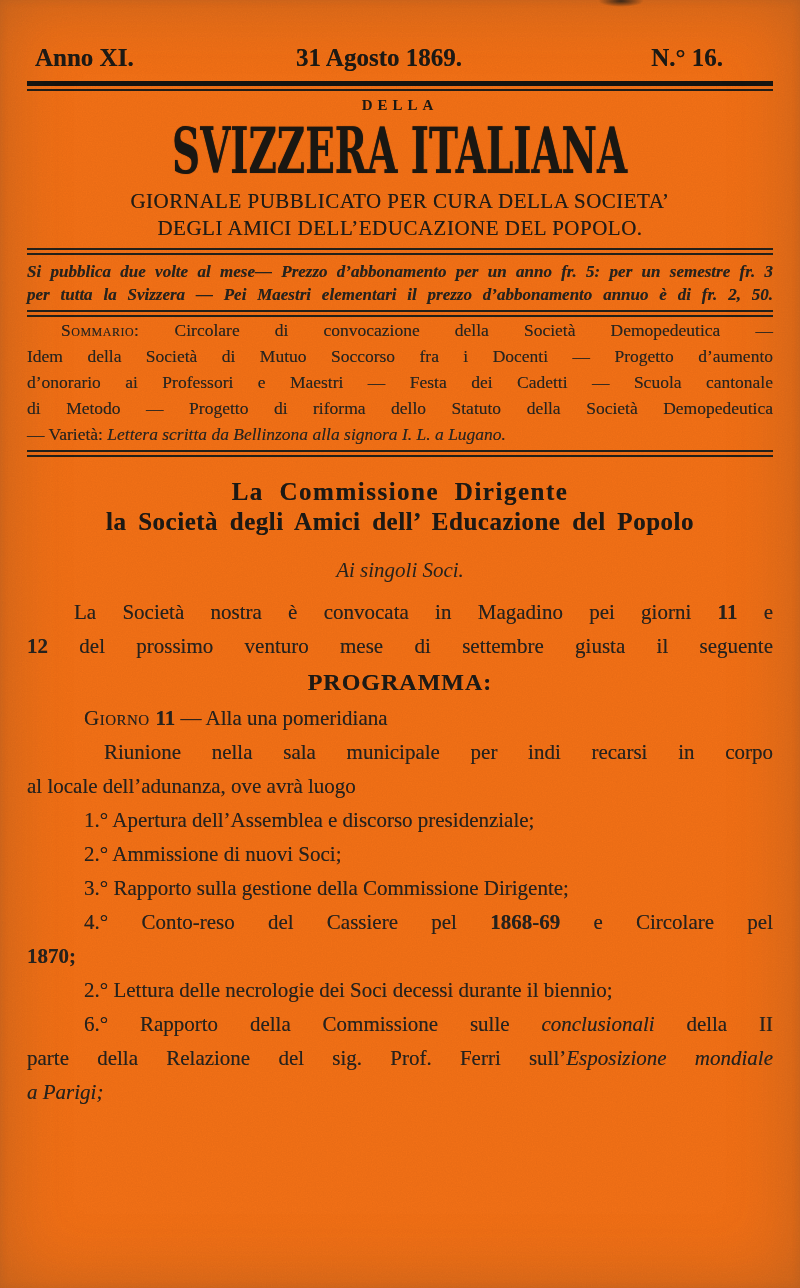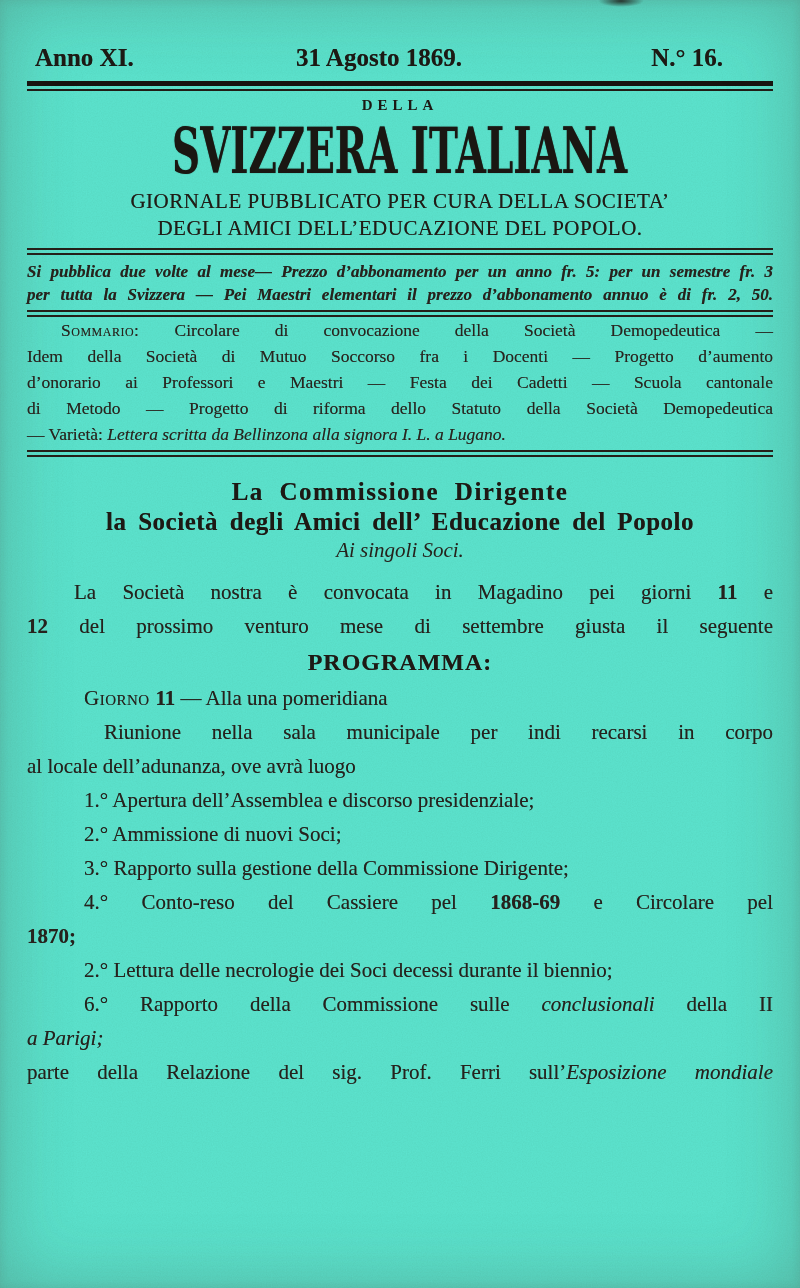--- a/index.html
+++ b/index.html
@@ -1,21 +1,21 @@
 <!DOCTYPE html>
 <html><head>
 <meta charset="utf-8">
 <style>
   html,body{margin:0;padding:0;}
   body{
     width:800px;height:1288px;overflow:hidden;position:relative;
     background:#c9c7c4;
     font-family:"Liberation Serif", serif;
   }
-  .page{position:absolute;inset:0;background:#5eead4;}
+  .page{position:absolute;inset:0;background:#f97316;}
   .vignette{position:absolute;inset:0;pointer-events:none;
     box-shadow:inset 0 0 70px rgba(70,64,55,.28), inset 0 0 10px rgba(70,64,55,.12);}
   .grain{position:absolute;inset:0;pointer-events:none;opacity:.14;mix-blend-mode:multiply;}
   .smudge{position:absolute;top:-5px;left:598px;width:46px;height:12px;border-radius:50%;
     background:radial-gradient(ellipse at center, rgba(25,22,18,.85), rgba(25,22,18,0) 70%);}
   .content{position:relative;padding:0 27px;color:#26221d;}
 
   
   .hdr{display:flex;margin-top:44px;height:30px;
     font-weight:bold;font-size:25px;color:#1d1a15;
@@ -55,21 +55,21 @@
   .som{margin-top:0;font-size:17.5px;line-height:26px;color:#29251f;
     text-shadow:0 0 .5px rgba(41,37,31,.5);}
   .som .first{padding-left:34px;}
   .sc{font-variant:small-caps;letter-spacing:.5px;}
 
   
   .h1{margin-top:20px;text-align:center;font-weight:bold;font-size:25px;line-height:30px;
     letter-spacing:1.5px;word-spacing:8px;color:#1d1914;text-shadow:0 0 .6px rgba(29,25,20,.6);}
   .h2{text-align:center;font-weight:bold;font-size:25px;line-height:30px;
     letter-spacing:.5px;word-spacing:5px;color:#1d1914;text-shadow:0 0 .6px rgba(29,25,20,.6);}
-  .salut{margin-top:0;text-align:center;font-style:italic;font-size:21px;line-height:26px;color:#26221c;}
+  .salut{margin-top:20px;text-align:center;font-style:italic;font-size:21px;line-height:26px;color:#26221c;}
 
   .bodyblk{margin-top:12px;}
   .bl{font-size:21px;line-height:34px;color:#26221d;text-shadow:0 0 .5px rgba(38,34,29,.5);}
   .jl{text-align:justify;text-align-last:justify;}
   .ind1{padding-left:47px;margin-top:12px;}
   .ind2{padding-left:57px;}
   .ind3{padding-left:77px;}
   .prog{margin:4px 0;text-align:center;font-weight:bold;font-size:24px;line-height:30px;
     letter-spacing:1px;color:#1e1a15;text-shadow:0 0 .6px rgba(30,26,21,.6);}
   .bn{font-weight:bold;}
@@ -149,21 +149,21 @@
       <div class="bl ind2">2.° Ammissione di nuovi Soci;</div>
       <div class="bl ind2">3.° Rapporto sulla gestione della Commissione Dirigente;</div>
       <div class="bl jl ind2">
         <span>4.° Conto-reso del Cassiere pel </span><span class="bn">1868-69</span><span> e Circolare pel</span>
       </div>
       <div class="bl bn">1870;</div>
       <div class="bl ind2">2.° Lettura delle necrologie dei Soci decessi durante il biennio;</div>
       <div class="bl jl ind2">
         <span>6.° Rapporto della Commissione sulle </span><span class="it">conclusionali</span><span> della II</span>
       </div>
-      <div class="bl it">a Parigi;</div>
       <div class="bl jl">
         <span>parte della Relazione del sig. Prof. Ferri sull’</span><span class="it">Esposizione mondiale</span>
       </div>
+      <div class="bl it">a Parigi;</div>
     </div>
 
   </div>
   <div class="vignette"></div>
 </div>
 
 </body></html>

